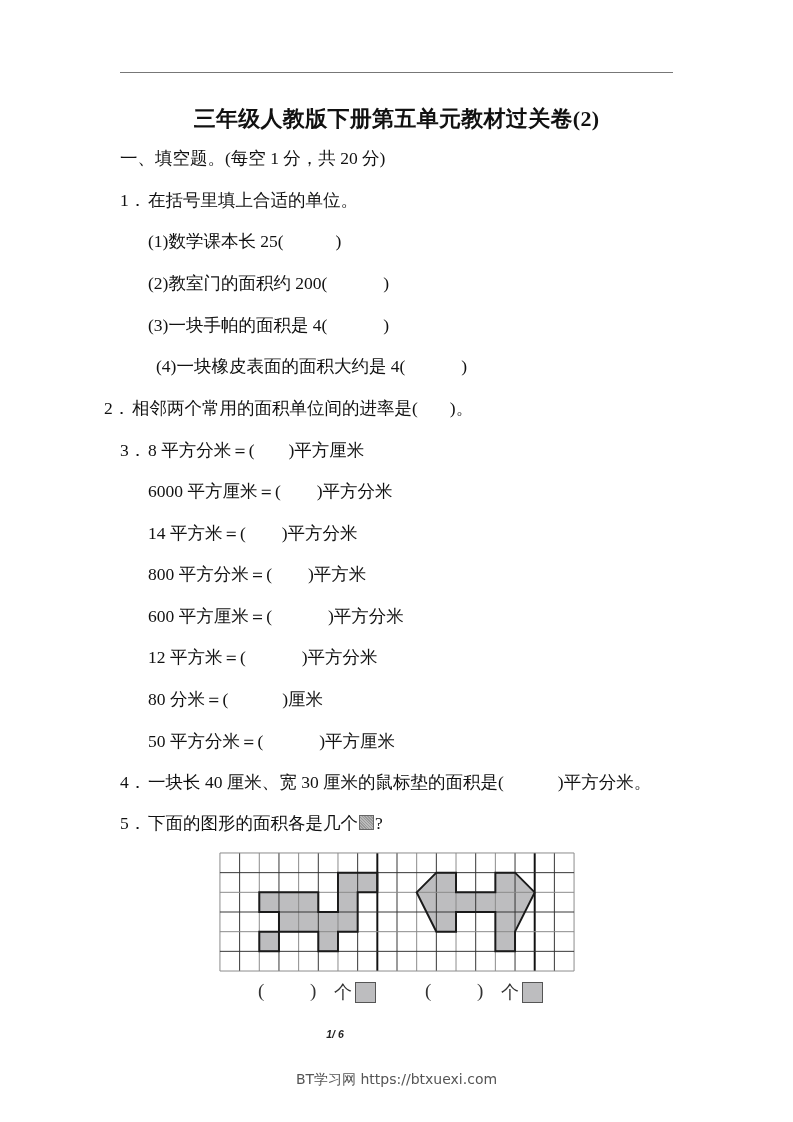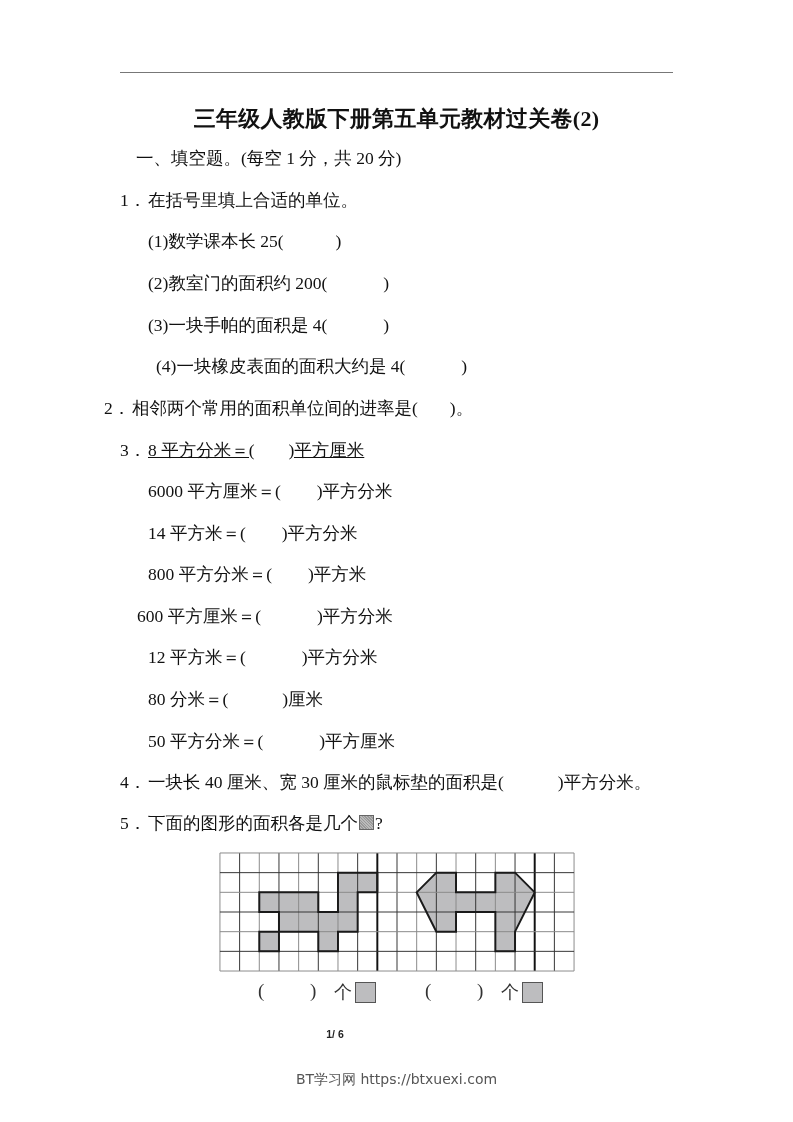--- a/index.html
+++ b/index.html
@@ -19,32 +19,32 @@
                  background-image: repeating-linear-gradient(45deg, #999 0 1px, #bbb 1px 2px); }
     .grid-wrap { position: absolute; left: 217px; top: 852px; width: 360px; height: 120px; }
     .answers { position: absolute; top: 980px; font-size: 19px; color: #333; white-space: nowrap; }
     .ans-group { position: absolute; top: 0; height: 24px; }
     .ans-open { position: absolute; left: 0; top: 0; }
     .ans-close { position: absolute; top: 0; }
     .ans-unit { position: absolute; top: 0; font-family: "DejaVu Sans", sans-serif; font-size: 18px; }
     .ans-square { position: absolute; top: 2px; width: 19px; height: 19px; background: #bdbdbf;
                   border: 1.5px solid #555; }
     .pagenum { position: absolute; left: 0; width: 670px; top: 1028px; text-align: center;
-               font-family: "Liberation Sans", sans-serif; font-weight: bold; font-size: 10.5px; color: #222; }
+               font-family: "Liberation Sans", sans-serif; font-weight: bold; font-size: 10.5px; color: #222; font-style: italic; }
     .footer { position: absolute; left: 0; width: 793px; top: 1071px; text-align: center;
               font-family: "DejaVu Sans", sans-serif; font-size: 14px; color: #555; }
   </style>
 </head>
 <body>
 
 <div class="rule"></div>
 
 <div class="title"><span>三年级人教版下册第五单元教材过关卷</span><span class="paren">(2)</span></div>
 
-<div class="line" style="left:136px; top:147px;">一、填空题。(每空 1 分，共 20 分)</div>
+<div class="line" style="left:120px; top:147px;">一、填空题。(每空 1 分，共 20 分)</div>
 
 <div class="line" style="left:120px; top:189px;">
   <span class="num">1．</span><span>在括号里填上合适的单位。</span>
 </div>
 <div class="line" style="left:148px; top:230px;text-align:right;">
   <span>(1)数学课本长 25(</span><span class="blank" style="width:52px"></span><span>)</span>
 </div>
 <div class="line" style="left:148px; top:272px;">
   <span>(2)教室门的面积约 200(</span><span class="blank" style="width:56px"></span><span>)</span>
 </div>
@@ -52,33 +52,33 @@
   <span>(3)一块手帕的面积是 4(</span><span class="blank" style="width:56px"></span><span>)</span>
 </div>
 <div class="line" style="left:156px; top:355px;">
   <span>(4)一块橡皮表面的面积大约是 4(</span><span class="blank" style="width:56px"></span><span>)</span>
 </div>
 
 <div class="line" style="left:104px; top:397px;">
   <span class="num">2．</span><span>相邻两个常用的面积单位间的进率是(</span><span class="blank" style="width:32px"></span><span>)。</span>
 </div>
 
-<div class="line" style="left:120px; top:439px;text-decoration:underline;">
+<div class="line" style="left:120px; top:439px;">
   <span class="num">3．</span><span>8 平方分米＝(</span><span class="blank" style="width:34px"></span><span>)平方厘米</span>
 </div>
 <div class="line" style="left:148px; top:480px;text-align:center;">
   <span>6000 平方厘米＝(</span><span class="blank" style="width:36px"></span><span>)平方分米</span>
 </div>
 <div class="line" style="left:148px; top:522px;">
   <span>14 平方米＝(</span><span class="blank" style="width:36px"></span><span>)平方分米</span>
 </div>
 <div class="line" style="left:148px; top:563px;">
   <span>800 平方分米＝(</span><span class="blank" style="width:36px"></span><span>)平方米</span>
 </div>
-<div class="line" style="left:137px; top:605px;text-align:right;">
+<div class="line" style="left:148px; top:605px;text-align:right;">
   <span>600 平方厘米＝(</span><span class="blank" style="width:56px"></span><span>)平方分米</span>
 </div>
 <div class="line" style="left:148px; top:646px;">
   <span>12 平方米＝(</span><span class="blank" style="width:56px"></span><span>)平方分米</span>
 </div>
 <div class="line" style="left:148px; top:688px;">
   <span>80 分米＝(</span><span class="blank" style="width:54px"></span><span>)厘米</span>
 </div>
 <div class="line" style="left:148px; top:730px;">
   <span>50 平方分米＝(</span><span class="blank" style="width:56px"></span><span>)平方厘米</span>

